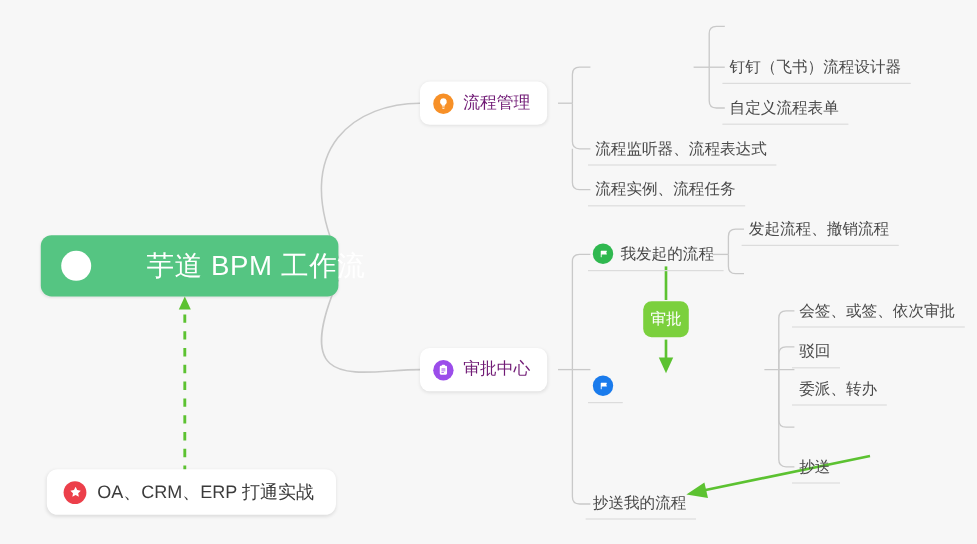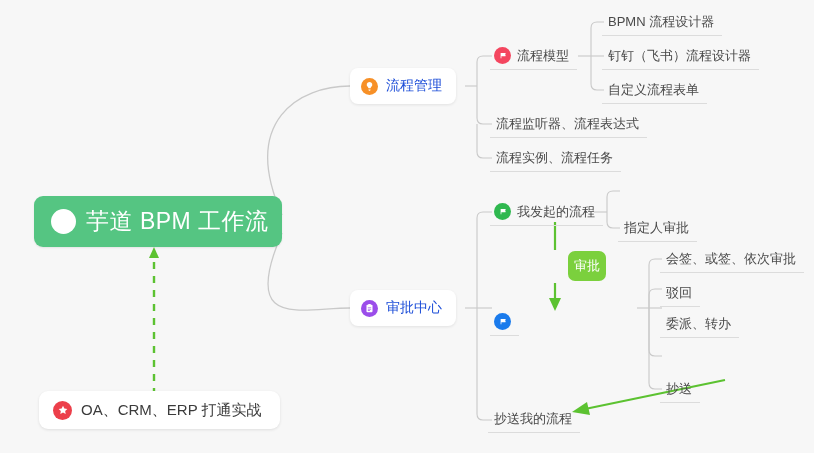--- a/index.html
+++ b/index.html
@@ -16,32 +16,33 @@
   .node{position:absolute;box-sizing:border-box;white-space:nowrap;}
 
   
   .root{
     left:34px;top:196px;width:248px;height:51px;
     background:#55c582;
     border-radius:9px;
     display:flex;align-items:center;
     padding-left:17px;
     box-shadow:0 1px 2px rgba(0,0,0,.08);
+    gap:36px;
   }
   .root .label{
     color:#ffffff;font-size:23px;letter-spacing:.5px;margin-left:10px;
   }
 
   
   .branch{
     background:#ffffff;border-radius:8px;height:36px;
     display:flex;align-items:center;padding:0 14px 0 11px;
     box-shadow:0 1px 3px rgba(0,0,0,.09);
   }
-  .branch .label{color:#1d4ed8;font-size:14px;margin-left:8px;}
+  .branch .label{color:#701a75;font-size:14px;margin-left:8px;}
 
   
   .topic{
     display:flex;align-items:center;height:28px;
     padding:0 8px 0 4px;
     border-bottom:1px solid #dcdcdc;
     color:#4a4a4a;font-size:13px;
   }
   .topic .label{margin-left:6px;}
   .topic.noicon .label{margin-left:2px;}
@@ -68,21 +69,21 @@
     display:flex;align-items:center;padding:0 18px 0 14px;
     box-shadow:0 1px 3px rgba(0,0,0,.10);
   }
   .card .label{color:#3b3b3b;font-size:15px;margin-left:9px;}
 
   
   .pill{
     background:#7bd03d;border-radius:7px;
     width:38px;height:30px;
     display:flex;align-items:center;justify-content:center;
-    color:#ffffff;font-size:13px;margin-left:32px;
+    color:#ffffff;font-size:13px;
   }
 </style>
 </head>
 <body>
 
 <div id="canvas">
 
   <svg class="links" viewBox="0 0 814 453">
 
     <path d="M 282 215 C 240 120 300 86 350 86" fill="none" stroke="#c9c9c9" stroke-width="1.3"></path>
@@ -142,32 +143,21 @@
     <span class="ic ic-orange">
       <svg width="11" height="11" viewBox="0 0 16 16">
         <path d="M8 1.3a4.1 4.1 0 0 0-2.4 7.4c.4.3.6.7.6 1.2v.4h3.6v-.4c0-.5.2-.9.6-1.2A4.1 4.1 0 0 0 8 1.3z" fill="#ffffff"></path>
         <rect x="6.3" y="11.2" width="3.4" height="1.1" rx=".5" fill="#ffffff"></rect>
         <rect x="6.7" y="13" width="2.6" height="1.1" rx=".5" fill="#ffffff"></rect>
       </svg>
     </span>
     <span class="label">流程管理</span>
   </div>
 
-  <div class="node topic" style="left:490px;top:42px;">
-    <span class="ic ic-red">
-      <svg width="10" height="10" viewBox="0 0 16 16">
-        <path d="M4.3 3.2h7.4c.5 0 .8.4.6.8l-.8 1.7.8 1.7c.2.4-.1.8-.6.8H5.4v3.1c0 .4-.3.6-.6.6s-.6-.2-.6-.6V3.8c0-.3.2-.6.5-.6z" fill="#ffffff"></path>
-      </svg>
-    </span>
-    <span class="label">流程模型</span>
-  </div>
-
-  <div class="node topic noicon" style="left:602px;top:8px;">
-    <span class="label">BPMN 流程设计器</span>
-  </div>
+
   <div class="node topic noicon" style="left:602px;top:42px;">
     <span class="label">钉钉（飞书）流程设计器</span>
   </div>
   <div class="node topic noicon" style="left:602px;top:76px;">
     <span class="label">自定义流程表单</span>
   </div>
 
   <div class="node topic noicon" style="left:490px;top:144px;">
     <span class="label">流程实例、流程任务</span>
   </div>
@@ -190,22 +180,22 @@
 
   <div class="node topic" style="left:490px;top:198px;">
     <span class="ic ic-green">
       <svg width="10" height="10" viewBox="0 0 16 16">
         <path d="M4.3 3.2h7.4c.5 0 .8.4.6.8l-.8 1.7.8 1.7c.2.4-.1.8-.6.8H5.4v3.1c0 .4-.3.6-.6.6s-.6-.2-.6-.6V3.8c0-.3.2-.6.5-.6z" fill="#ffffff"></path>
       </svg>
     </span>
     <span class="label">我发起的流程</span>
   </div>
 
-  <div class="node topic noicon" style="left:618px;top:214px;">
-    <span class="label">指定人审批</span>
+  <div class="node topic noicon" style="left:618px;top:177px;">
+    <span class="label">发起流程、撤销流程</span>
   </div>
 
   <div class="node pill" style="left:536px;top:251px;">
     <span>审批</span>
   </div>
 
   <div class="node topic" style="left:490px;top:308px;">
     <span class="ic ic-blue">
       <svg width="10" height="10" viewBox="0 0 16 16">
         <path d="M4.3 3.2h7.4c.5 0 .8.4.6.8l-.8 1.7.8 1.7c.2.4-.1.8-.6.8H5.4v3.1c0 .4-.3.6-.6.6s-.6-.2-.6-.6V3.8c0-.3.2-.6.5-.6z" fill="#ffffff"></path>

